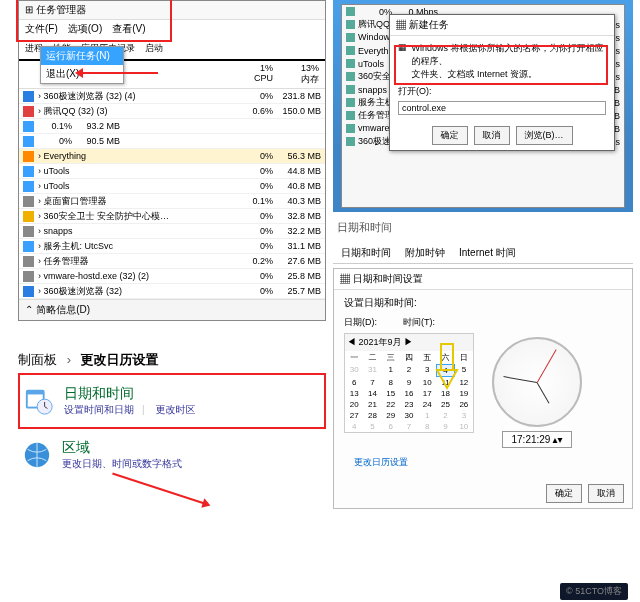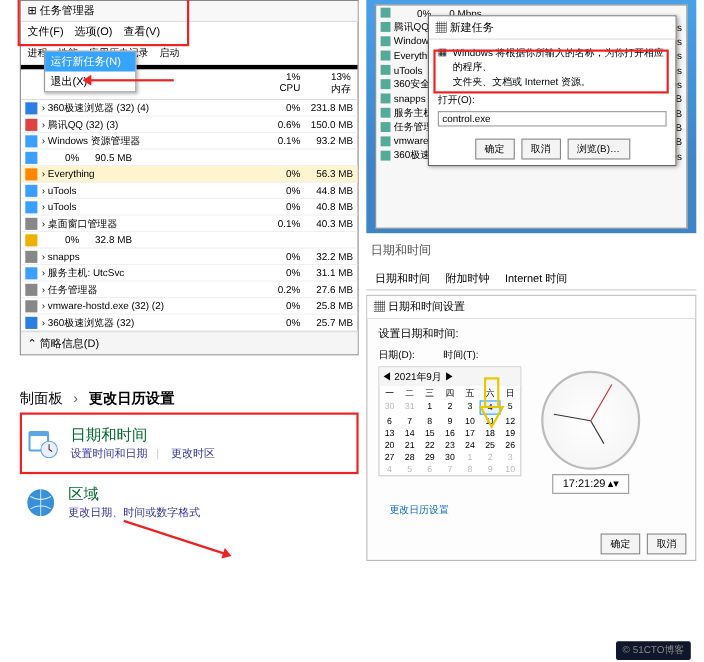--- a/index.html
+++ b/index.html
@@ -6,21 +6,21 @@
 body{width:640px;height:602px;background:#fff;font-size:10px;overflow:hidden;position:relative}
 .panel-left{position:absolute;left:18px;top:0;width:308px}
 .panel-right{position:absolute;left:333px;top:0;width:300px}
 .tm-window{border:1px solid #888;background:#fff}
 .tm-titlebar{background:#f8f8f8;padding:2px 6px;font-size:10px;border-bottom:1px solid #ddd}
 .tm-menubar{padding:2px 6px;font-size:10px;display:flex;gap:10px}
 .red-box{border:2px solid #e22;position:absolute}
 .tm-dropdown{position:absolute;left:22px;top:46px;width:84px;background:#fff;border:1px solid #999;box-shadow:1px 1px 3px rgba(0,0,0,.3);z-index:5}
 .tm-dropdown div{padding:2px 5px;font-size:10px}
 .tm-dropdown .hl{background:#36a3ff;color:#fff}
-.tm-tabs{display:flex;gap:10px;padding:4px 110px 4px 6px;font-size:9px;border-bottom:4px solid #000000}
+.tm-tabs{display:flex;gap:10px;padding:4px 110px 4px 6px;font-size:9px;border-bottom:2px solid #000000}
 .tm-cols{display:flex;justify-content:flex-end;gap:12px;padding:2px 6px;font-size:9px;border-bottom:1px solid #ddd}
 .tm-col{text-align:right;width:34px}
 .tm-rows{max-height:300px}
 .tm-row{display:flex;align-items:center;padding:1px 4px;font-size:9px;border-bottom:1px solid #f0f0f0;height:15px}
 .tm-ico{width:11px;height:11px;margin-right:4px;display:inline-block;flex-shrink:0}
 .tm-name{flex:1;white-space:nowrap;overflow:hidden}
 .tm-cpu{width:34px;text-align:right}
 .tm-mem{width:48px;text-align:right}
 .tm-foot{padding:3px 6px;font-size:10px;background:#f5f5f5;border-top:1px solid #ddd}
 .arrow-red{position:absolute;left:60px;top:72px;width:80px;height:2px;background:#e22;z-index:6}
@@ -103,21 +103,20 @@
           <span class="tm-mem">231.8 MB</span>
         </div>
         <div class="tm-row">
           <span class="tm-ico" style="background:#e04040"></span>
           <span class="tm-name">› 腾讯QQ (32) (3)</span>
           <span class="tm-cpu">0.6%</span>
           <span class="tm-mem">150.0 MB</span>
         </div>
         <div class="tm-row">
           <span class="tm-ico" style="background:#3aa0ff"></span>
-          <span class="tm-name">› Windows 资源管理器</span>
           <span class="tm-cpu">0.1%</span>
           <span class="tm-mem">93.2 MB</span>
         </div>
         <div class="tm-row">
           <span class="tm-ico" style="background:#3aa0ff"></span>
           <span class="tm-cpu">0%</span>
           <span class="tm-mem">90.5 MB</span>
         </div>
         <div class="tm-row" style="background: rgb(255, 244, 208);">
           <span class="tm-ico" style="background:#ff8800"></span>
@@ -138,20 +137,21 @@
           <span class="tm-mem">40.8 MB</span>
         </div>
         <div class="tm-row">
           <span class="tm-ico" style="background:#888"></span>
           <span class="tm-name">› 桌面窗口管理器</span>
           <span class="tm-cpu">0.1%</span>
           <span class="tm-mem">40.3 MB</span>
         </div>
         <div class="tm-row">
           <span class="tm-ico" style="background:#f0b000"></span>
+          <span class="tm-name">› 360安全卫士 安全防护中心模…</span>
           <span class="tm-cpu">0%</span>
           <span class="tm-mem">32.8 MB</span>
         </div>
         <div class="tm-row">
           <span class="tm-ico" style="background:#888"></span>
           <span class="tm-name">› snapps</span>
           <span class="tm-cpu">0%</span>
           <span class="tm-mem">32.2 MB</span>
         </div>
         <div class="tm-row">

